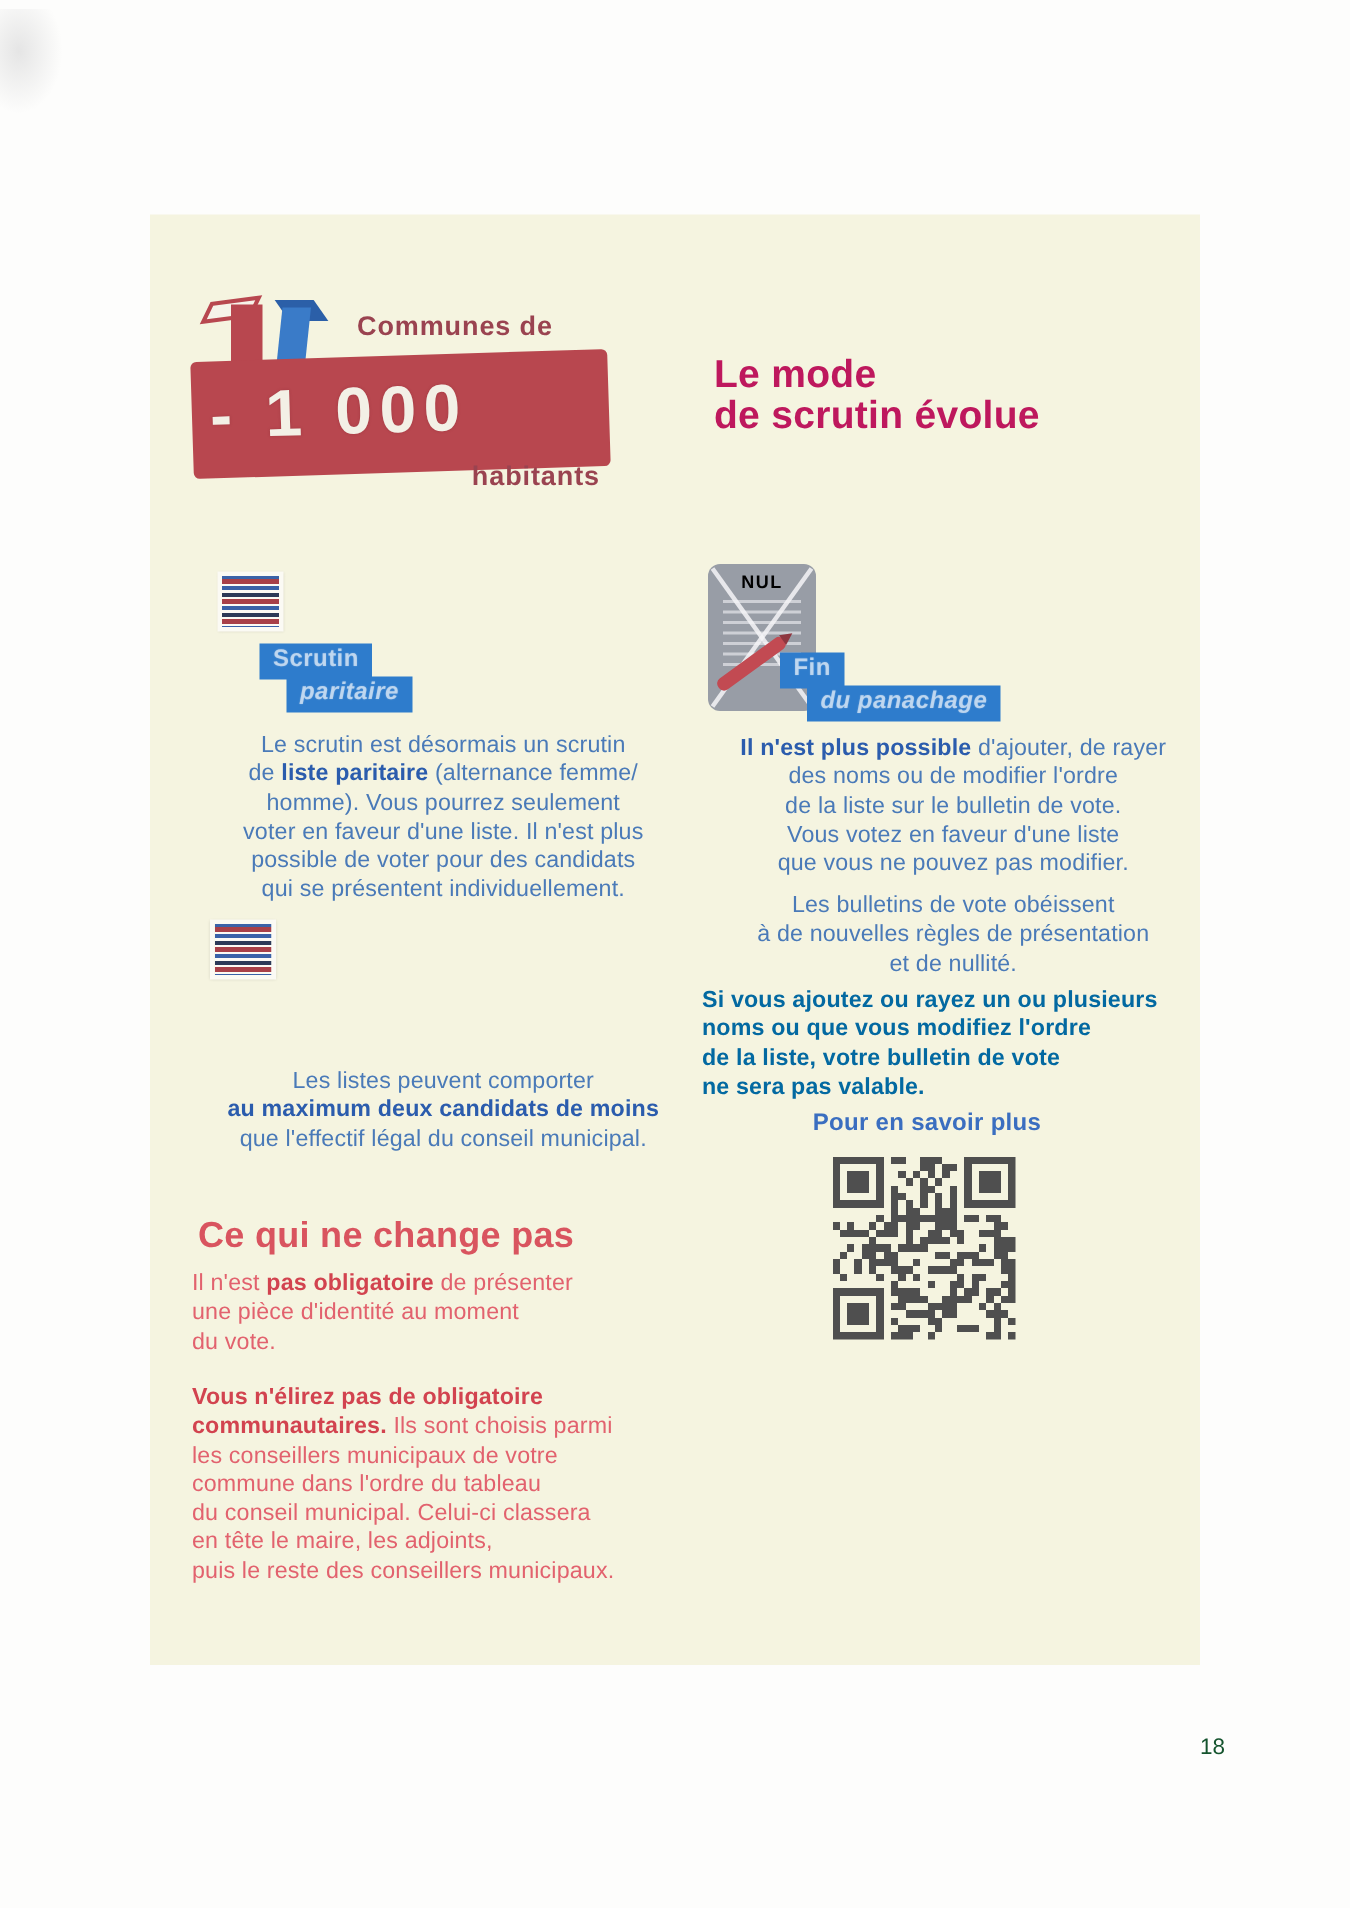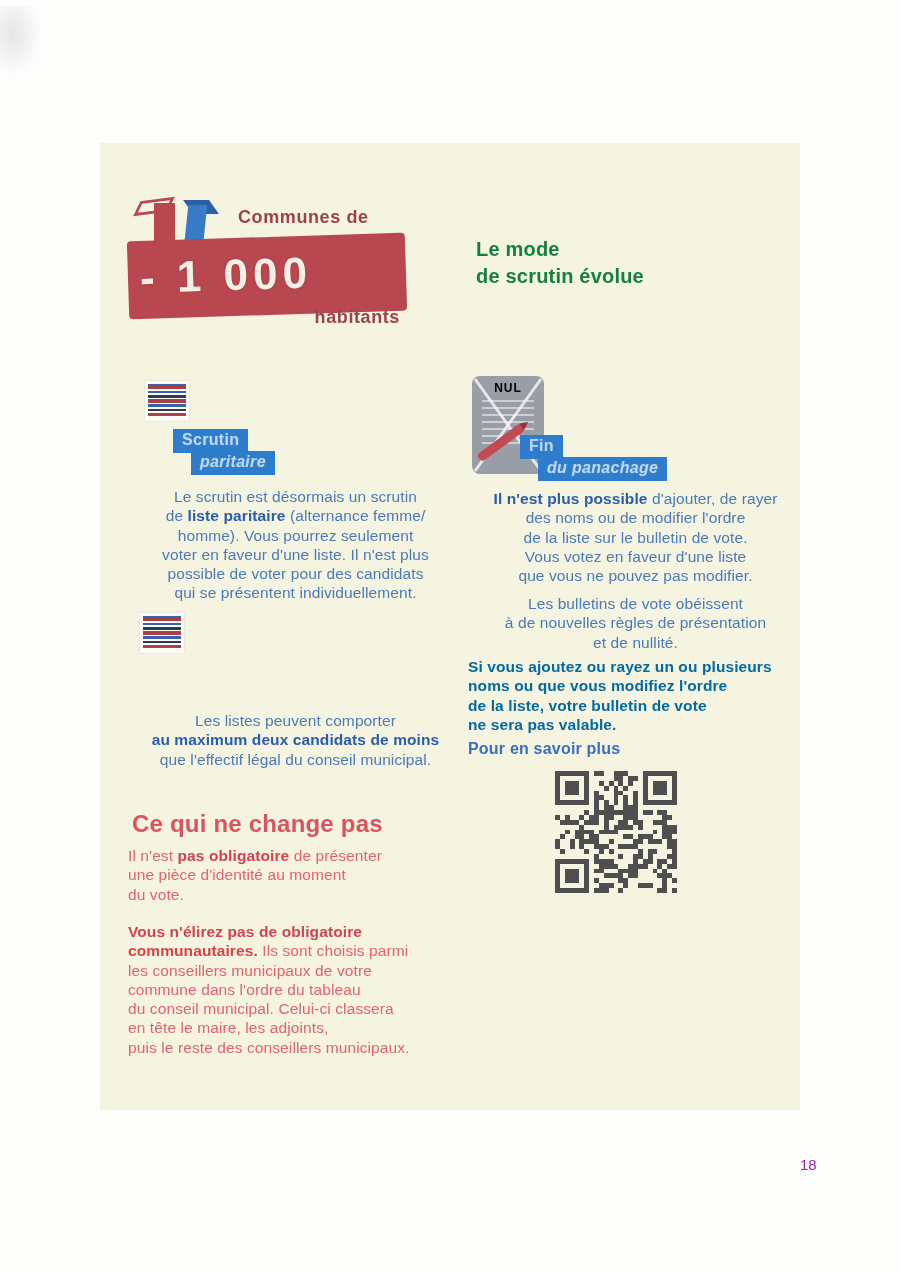--- a/index.html
+++ b/index.html
@@ -49,22 +49,22 @@
     position:absolute; left:12px; top:12px; font-size:44px; font-weight:700;
     color:#f3f0e6; letter-spacing:5px; text-shadow:0 0 2px rgba(130,40,50,.4);
   }
   .banner-bottom-label {
     position:absolute; left:170px; top:164px; width:130px; text-align:right;
     font-size:18px; font-weight:600; color:#9a4350; letter-spacing:.6px;
   }
 
   
   .main-heading {
-    position:absolute; left:376px; top:93px; font-size:20px; font-weight:700;
-    color:#15803d; line-height:27px; white-space:pre-line; letter-spacing:.2px;
+    position:absolute; left:376px; top:93px; font-size:26px; font-weight:700;
+    color:#be185d; line-height:27px; white-space:pre-line; letter-spacing:.2px;
   }
   .sub-heading {
     position:absolute; left:32px; top:667px; font-size:24px; font-weight:700;
     color:#d9545f; letter-spacing:.2px;
   }
 
   
   .list-icon {
     position:absolute; width:44px; height:40px; background:#fbfaf4;
     box-shadow:0 0 2px rgba(0,0,0,.12);
@@ -126,28 +126,28 @@
 
   .p-scrutin  { left:28px; top:344px; }
   .p-listes   { left:28px; top:568px; }
   .p-unch1    { left:28px; top:703px; }
   .p-unch2    { left:28px; top:779px; }
   .p-fin1     { left:368px; top:346px; }
   .p-fin2     { left:368px; top:451px; }
   .p-fin3     { left:368px; top:514px; }
 
   .more-label {
-    position:absolute; left:368px; top:597px; width:300px; 
+    position:absolute; left:368px; top:597px; width:300px; text-align:center;
     font-size:16px; font-weight:700; color:#3a6ec0; letter-spacing:.2px;
   }
 
   .qr { position:absolute; left:455px; top:628px; width:122px; height:122px; }
 
   .page-number {
-    position:absolute; left:800px; top:1156px; font-size:15px; color:#a21caf;
+    position:absolute; left:800px; top:1156px; font-size:15px; color:#14532d;
   }
 </style>
 </head>
 <body>
 
 <div class="scan-smudge"></div>
 
 <div class="panel">
 
   <div class="banner-group">

